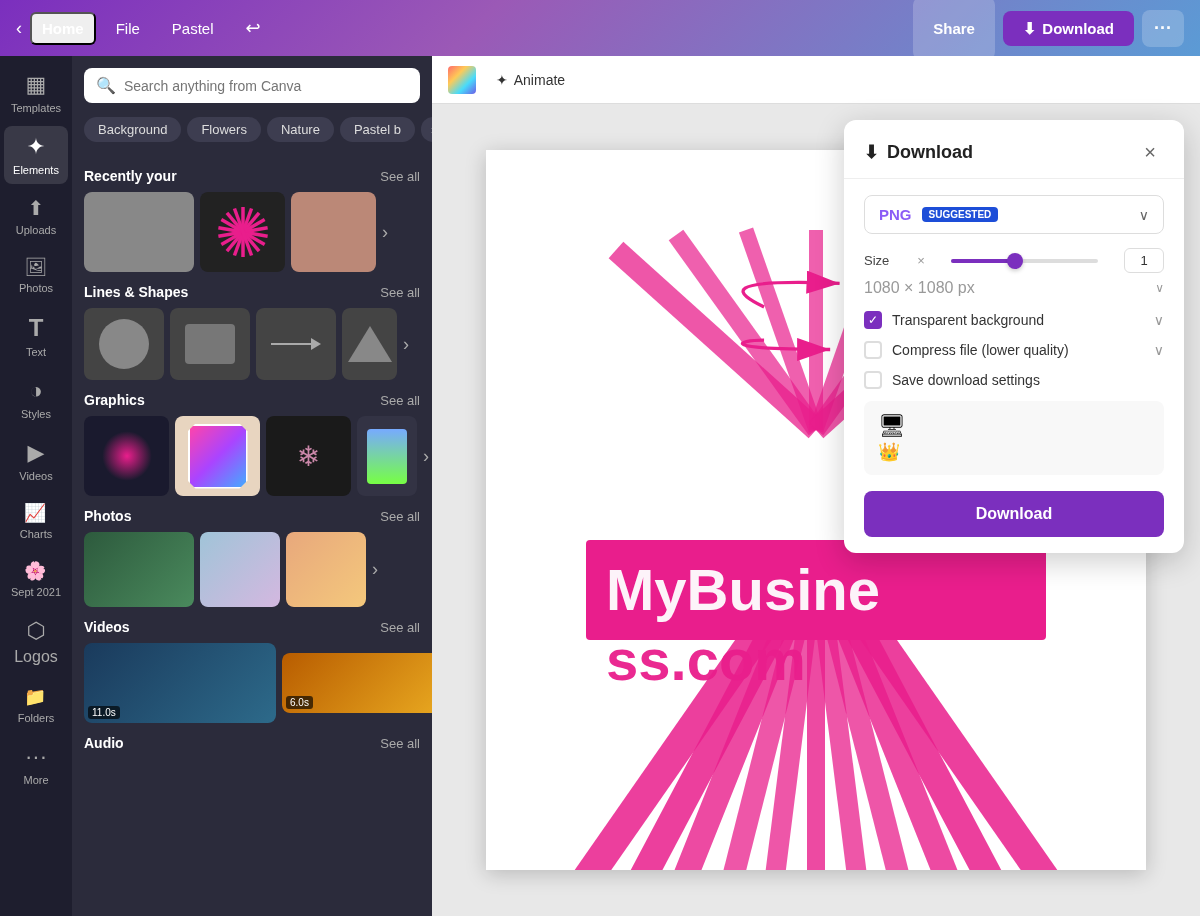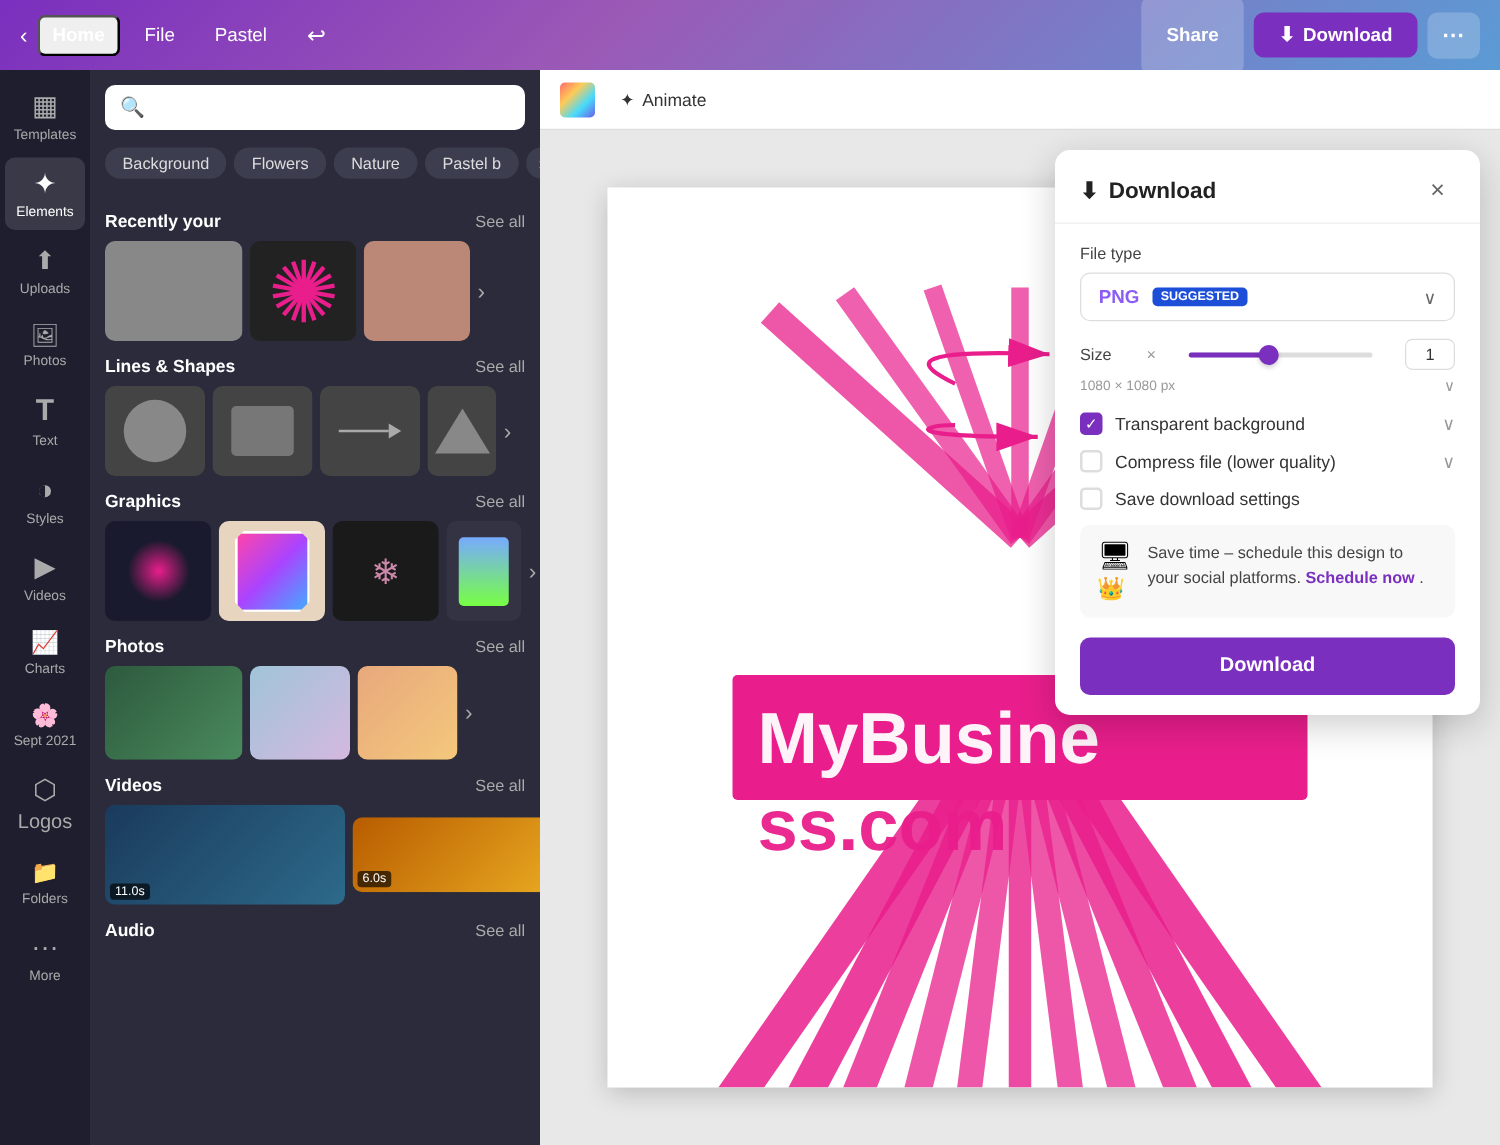--- a/index.html
+++ b/index.html
@@ -231,21 +231,21 @@
       width: 16px; height: 16px; background: #7B2FBE;
       border-radius: 50%; position: absolute;
       top: -6px; left: 38%;
       box-shadow: 0 2px 4px rgba(0,0,0,0.2);
     }
     .size-value {
       width: 40px; text-align: center;
       border: 1.5px solid #ddd; border-radius: 6px;
       padding: 4px 6px; font-size: 13px; color: #333;
     }
-    .size-dims { font-size: 11px; color: #999; }
+    .size-dims { font-size: 16px; color: #999; }
 
     .option-row {
       display: flex; align-items: center; gap: 10px;
       margin-bottom: 12px;
     }
     .checkbox {
       width: 18px; height: 18px; border-radius: 4px;
       border: 2px solid #ddd; flex-shrink: 0;
       display: flex; align-items: center; justify-content: center;
       cursor: pointer;
@@ -347,20 +347,21 @@
     <div class="sidebar-item">
       <span class="sidebar-icon">···</span>
       <span style="font-size:11px;">More</span>
     </div>
   </div>
 
   <div class="elements-panel">
     <div class="search-bar">
       <div class="search-input-wrap">
         <span class="search-icon">🔍</span>
+        <input type="text" placeholder="Search anything from Canva" style="">
       </div>
     </div>
     <div class="filter-chips">
       <div class="chip">Background</div>
       <div class="chip">Flowers</div>
       <div class="chip">Nature</div>
       <div class="chip">Pastel b</div>
       <div class="chip-arrow">›</div>
     </div>
 
@@ -568,21 +569,20 @@
 
     <div class="download-panel">
       <div class="panel-header">
         <div class="panel-title">
           <span style="font-size:18px;">⬇</span>
           <span>Download</span>
         </div>
         <button class="close-btn">×</button>
       </div>
       <div class="panel-body">
-        <div class="field-label">File type</div>
         <div class="file-type-select">
           <div class="file-type-left">
             <span class="file-type-name">PNG</span>
             <span class="suggested-badge">SUGGESTED</span>
           </div>
           <span class="chevron-down">∨</span>
         </div>
 
         <div class="size-row">
           <span class="size-label">Size</span>
@@ -615,25 +615,20 @@
         <div class="option-row">
           <div class="checkbox"></div>
           <span class="option-label">Save download settings</span>
         </div>
 
         <div class="promo-box">
           <div style="display:flex;flex-direction:column;gap:2px;">
             <span style="font-size:22px;">🖥</span>
             <span style="font-size:18px;">👑</span>
           </div>
-          <div class="promo-text">
-            <span>Save time – schedule this design to your social platforms. </span>
-            <a href="#" class="promo-link">Schedule now</a>
-            <span>.</span>
-          </div>
         </div>
 
         <button class="download-main-btn">Download</button>
       </div>
     </div>
 
   </div>
 </div>
 
 </body></html>

